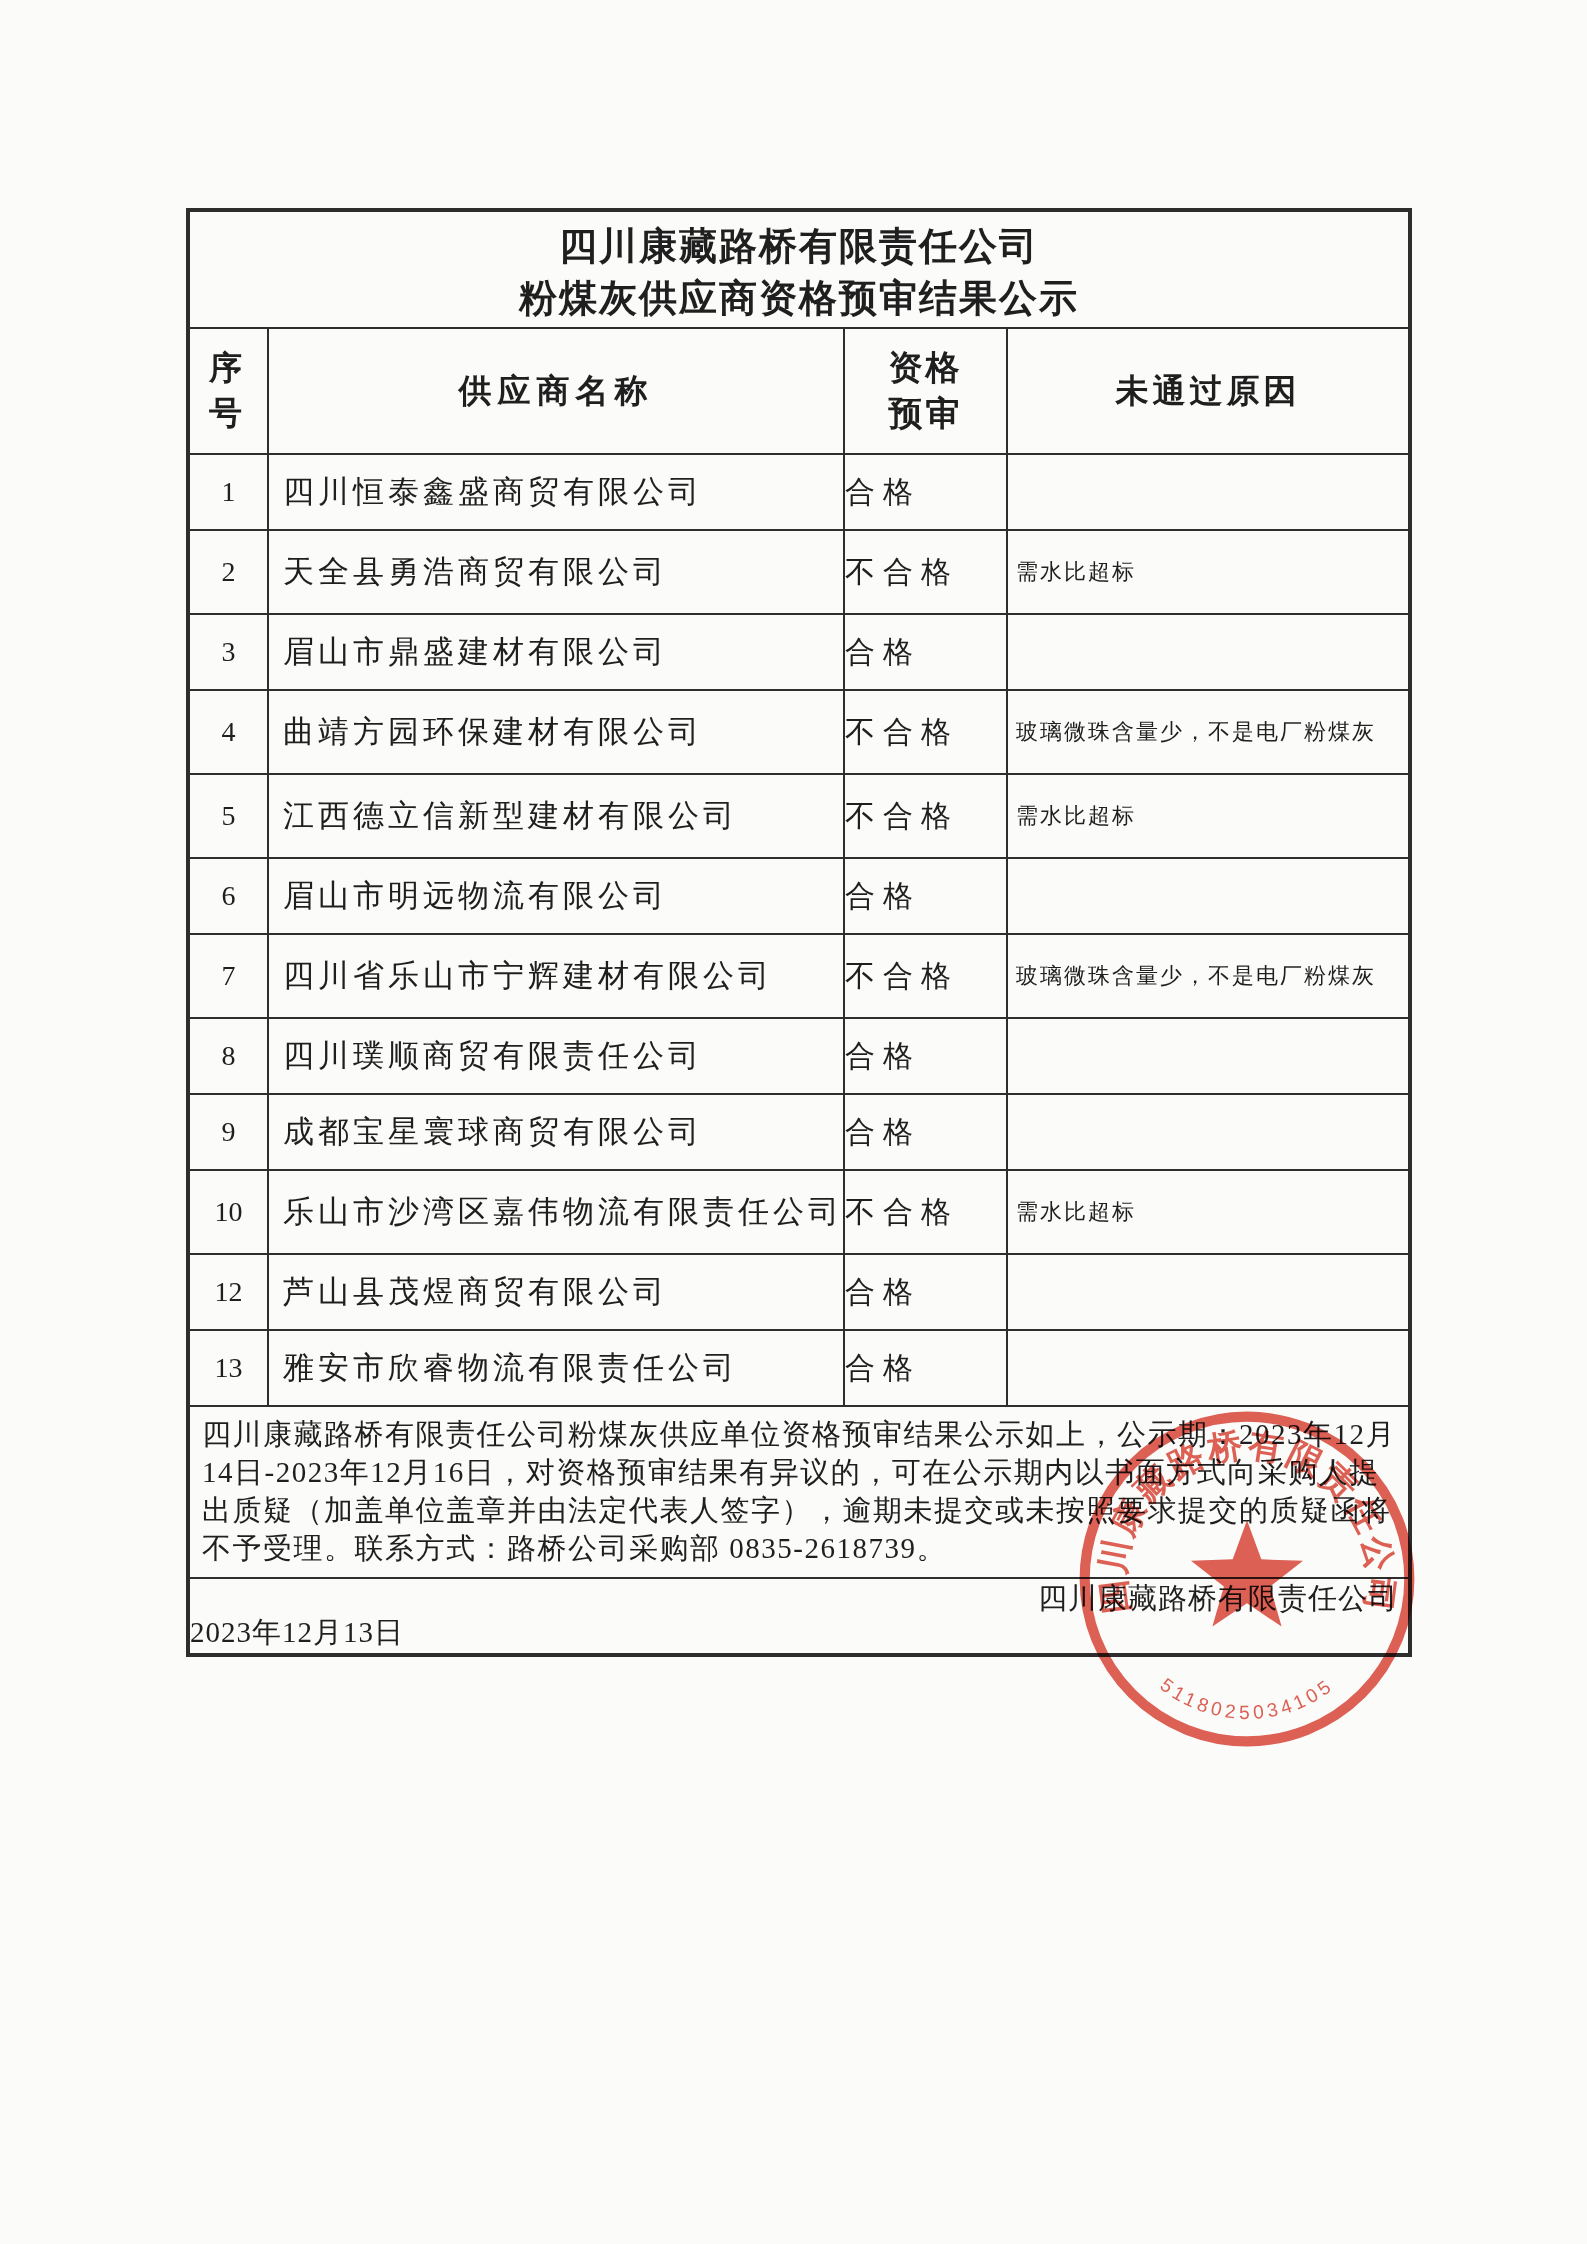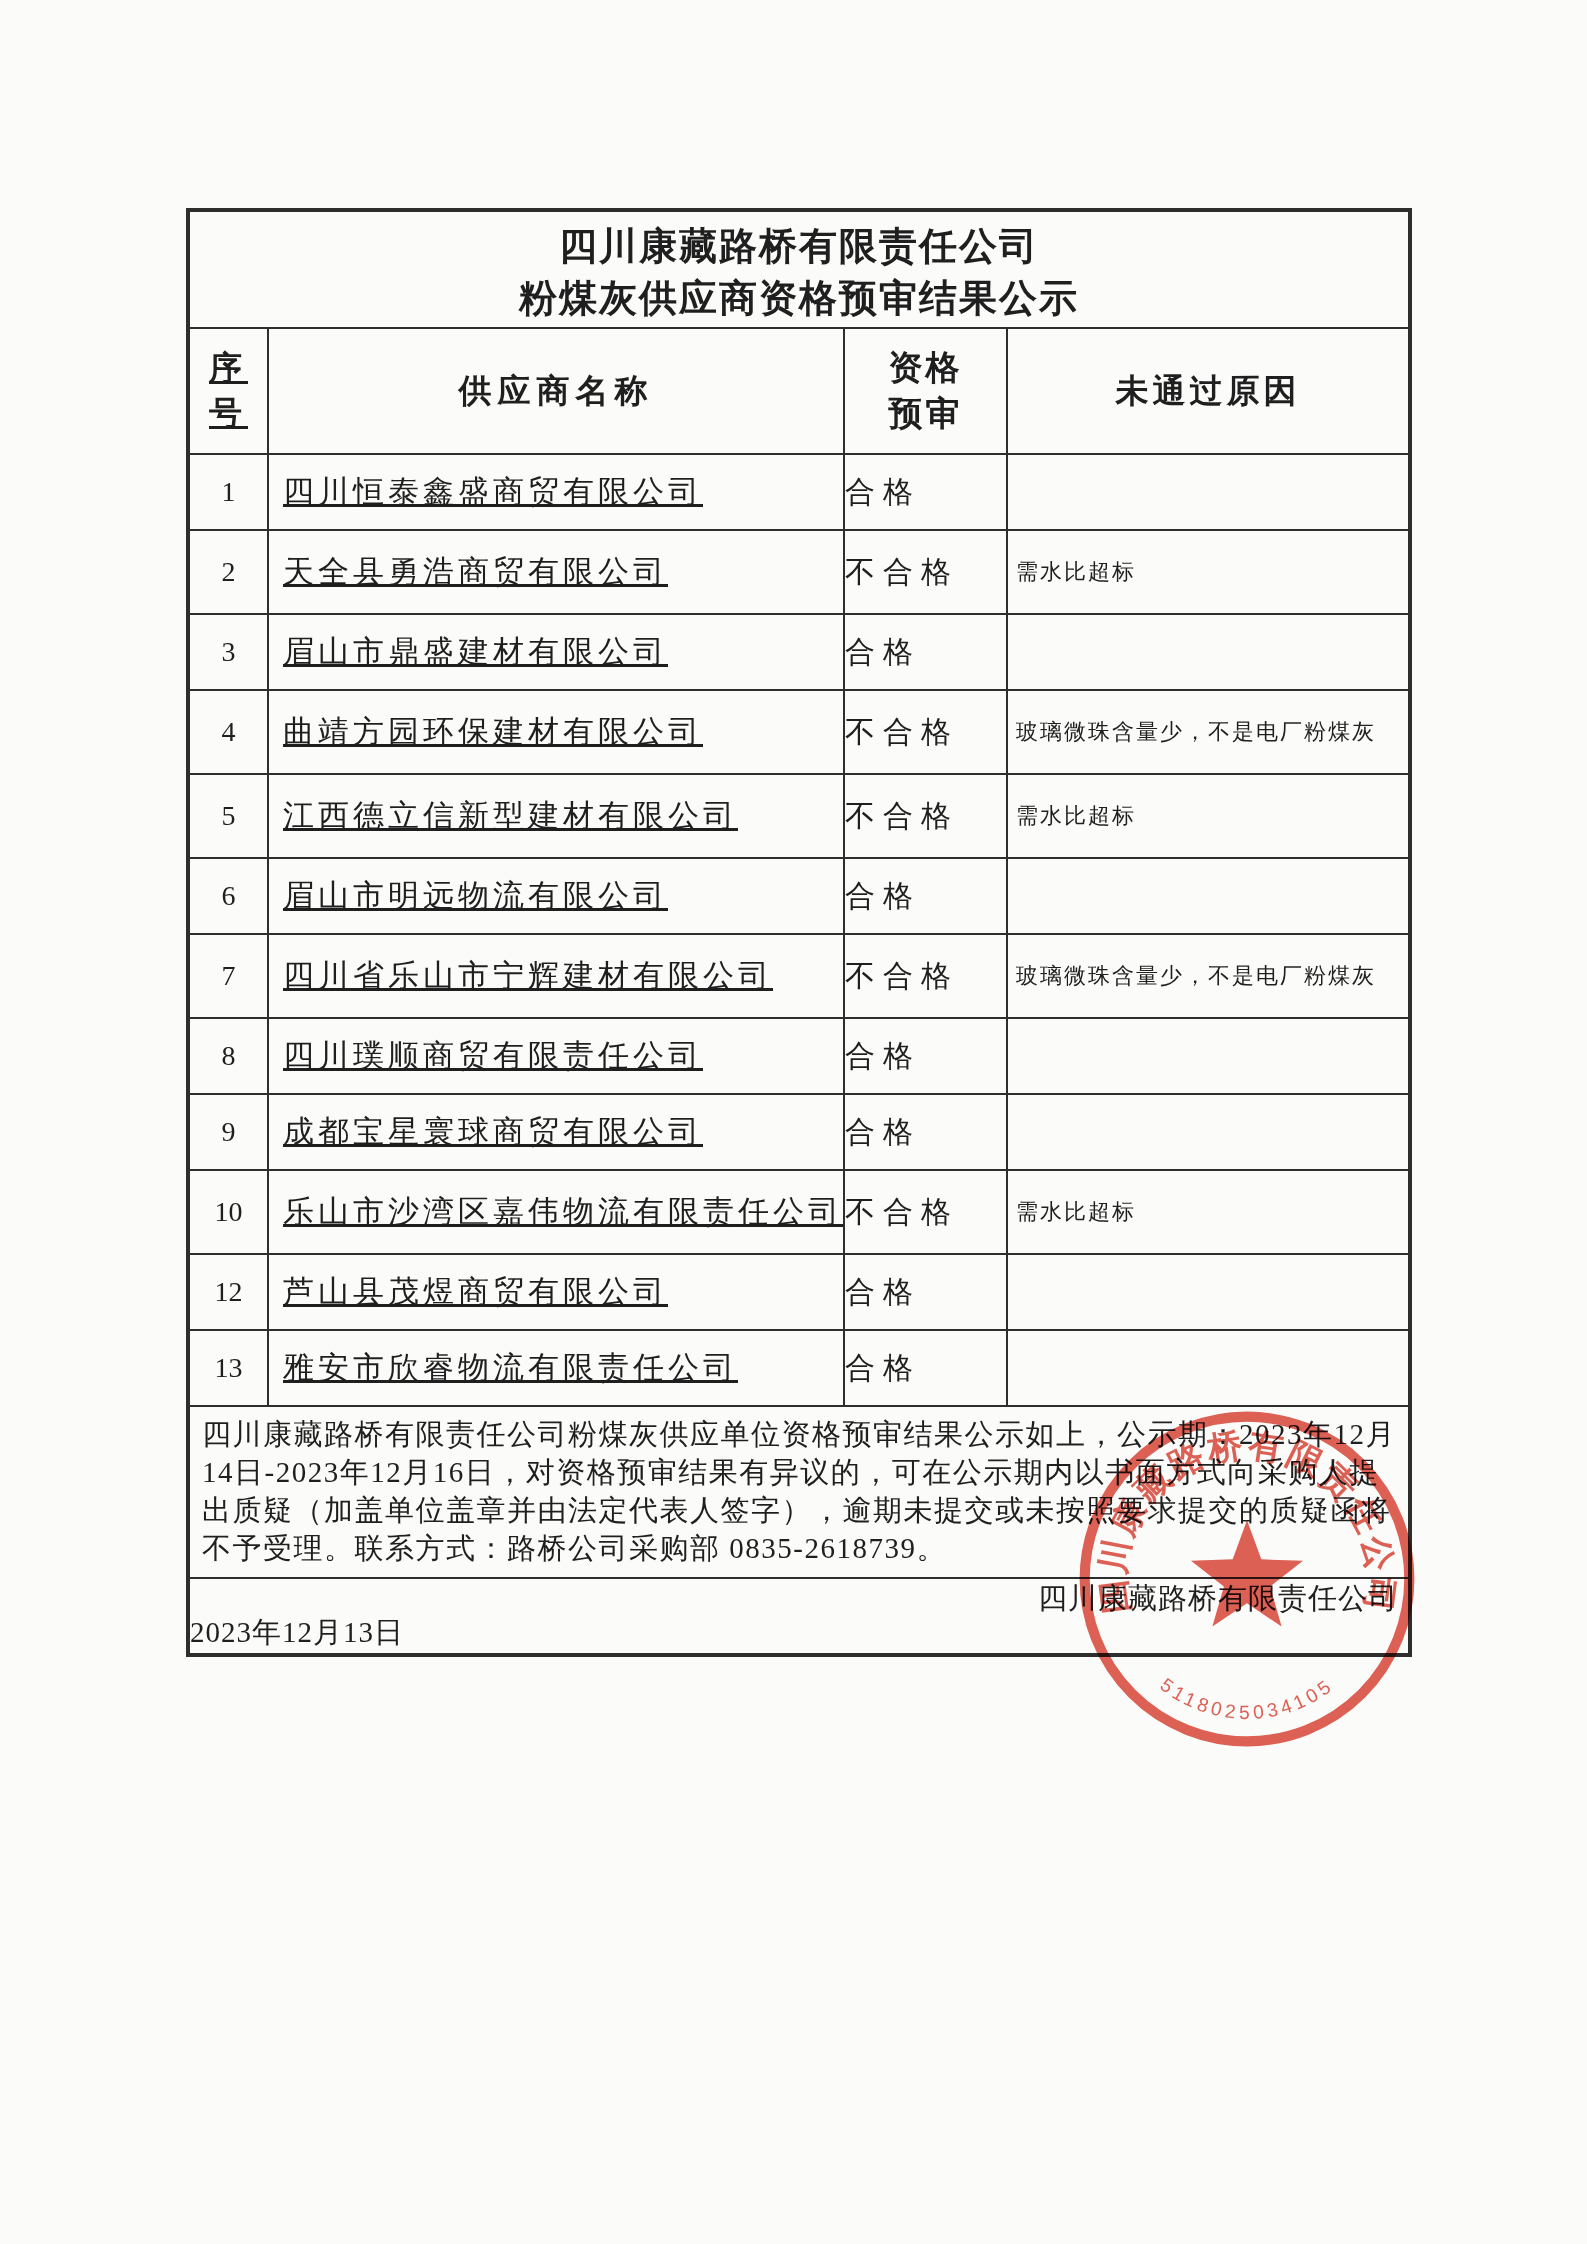--- a/index.html
+++ b/index.html
@@ -30,27 +30,27 @@
   }
   table.doc { border:4px solid var(--line); }
 
   
   .title-cell { height:118px; text-align:center; padding:6px 0 2px 0; }
   .title-line { font-size:38px; font-weight:bold; letter-spacing:2px; line-height:52px; }
 
   
   .head-row th { height:120px; font-size:33px; font-weight:bold; text-align:center; }
   .head-row th.h-status { font-size:34px; letter-spacing:3px; padding:16px 26px; word-break:break-all; line-height:46px; }
-  .head-row th.h-no { letter-spacing:6px;text-decoration:underline; }
+  .head-row th.h-no { letter-spacing:6px; }
   .head-row th.h-name { letter-spacing:6px; }
   .head-row th.h-reason { letter-spacing:4px; }
 
   
   td.c-no    { width:80px;  height:76px; text-align:center; font-size:28px; }
-  td.c-name  { width:576px; text-align:left; padding-left:14px; font-size:31px; letter-spacing:4px; white-space:nowrap; overflow:hidden;text-decoration:underline; }
+  td.c-name  { width:576px; text-align:left; padding-left:14px; font-size:31px; letter-spacing:4px; white-space:nowrap; overflow:hidden; }
   td.c-status{ width:163px; text-align:left; font-size:30px; letter-spacing:8px; }
   td.c-reason{ width:403px; font-size:22px; letter-spacing:2px; line-height:42px; padding:20px 8px; }
 
   
   .note-cell {
     text-align:left; font-size:29px; letter-spacing:1.5px;
     line-height:38px; padding:8px 12px 10px 12px;
   }
   .sign-cell { height:72px; padding:2px 10px 4px 0; }
   .sign-company { text-align:right; font-size:29px; letter-spacing:1px; line-height:35px; }

